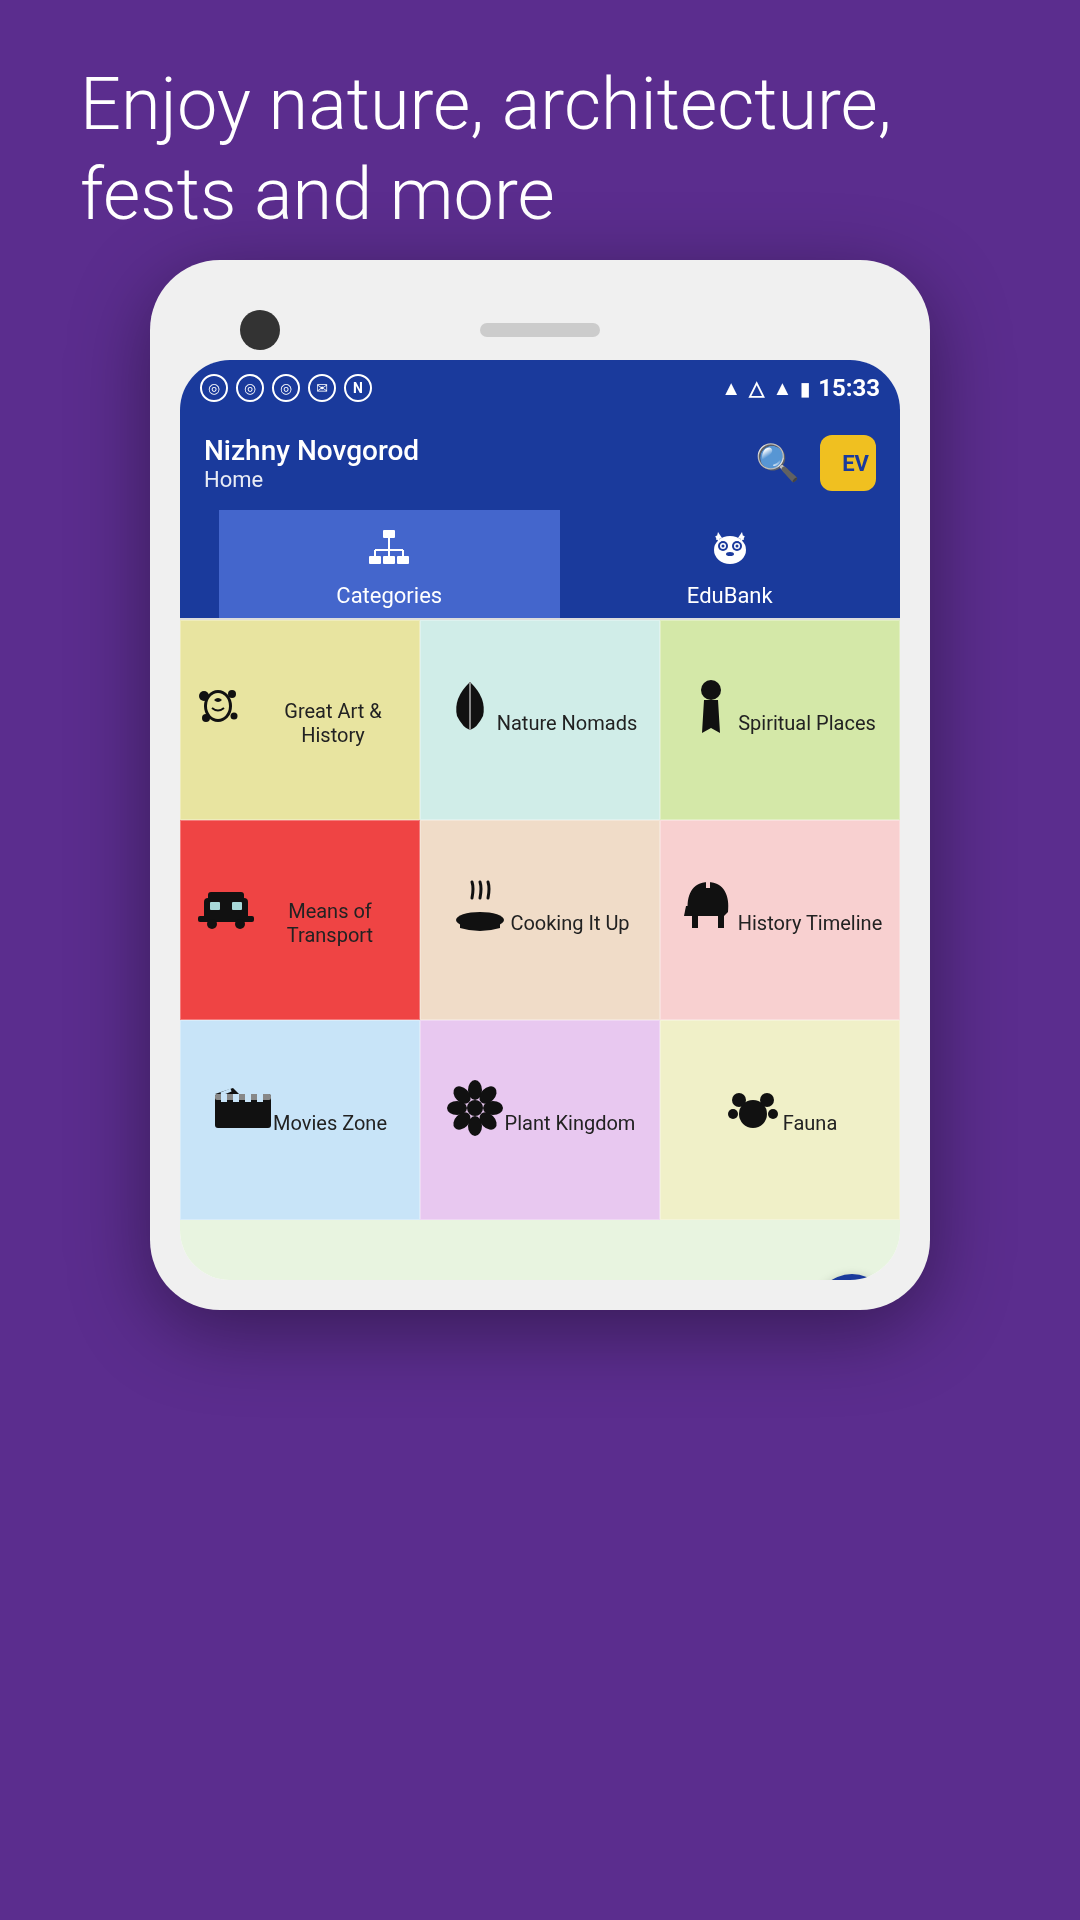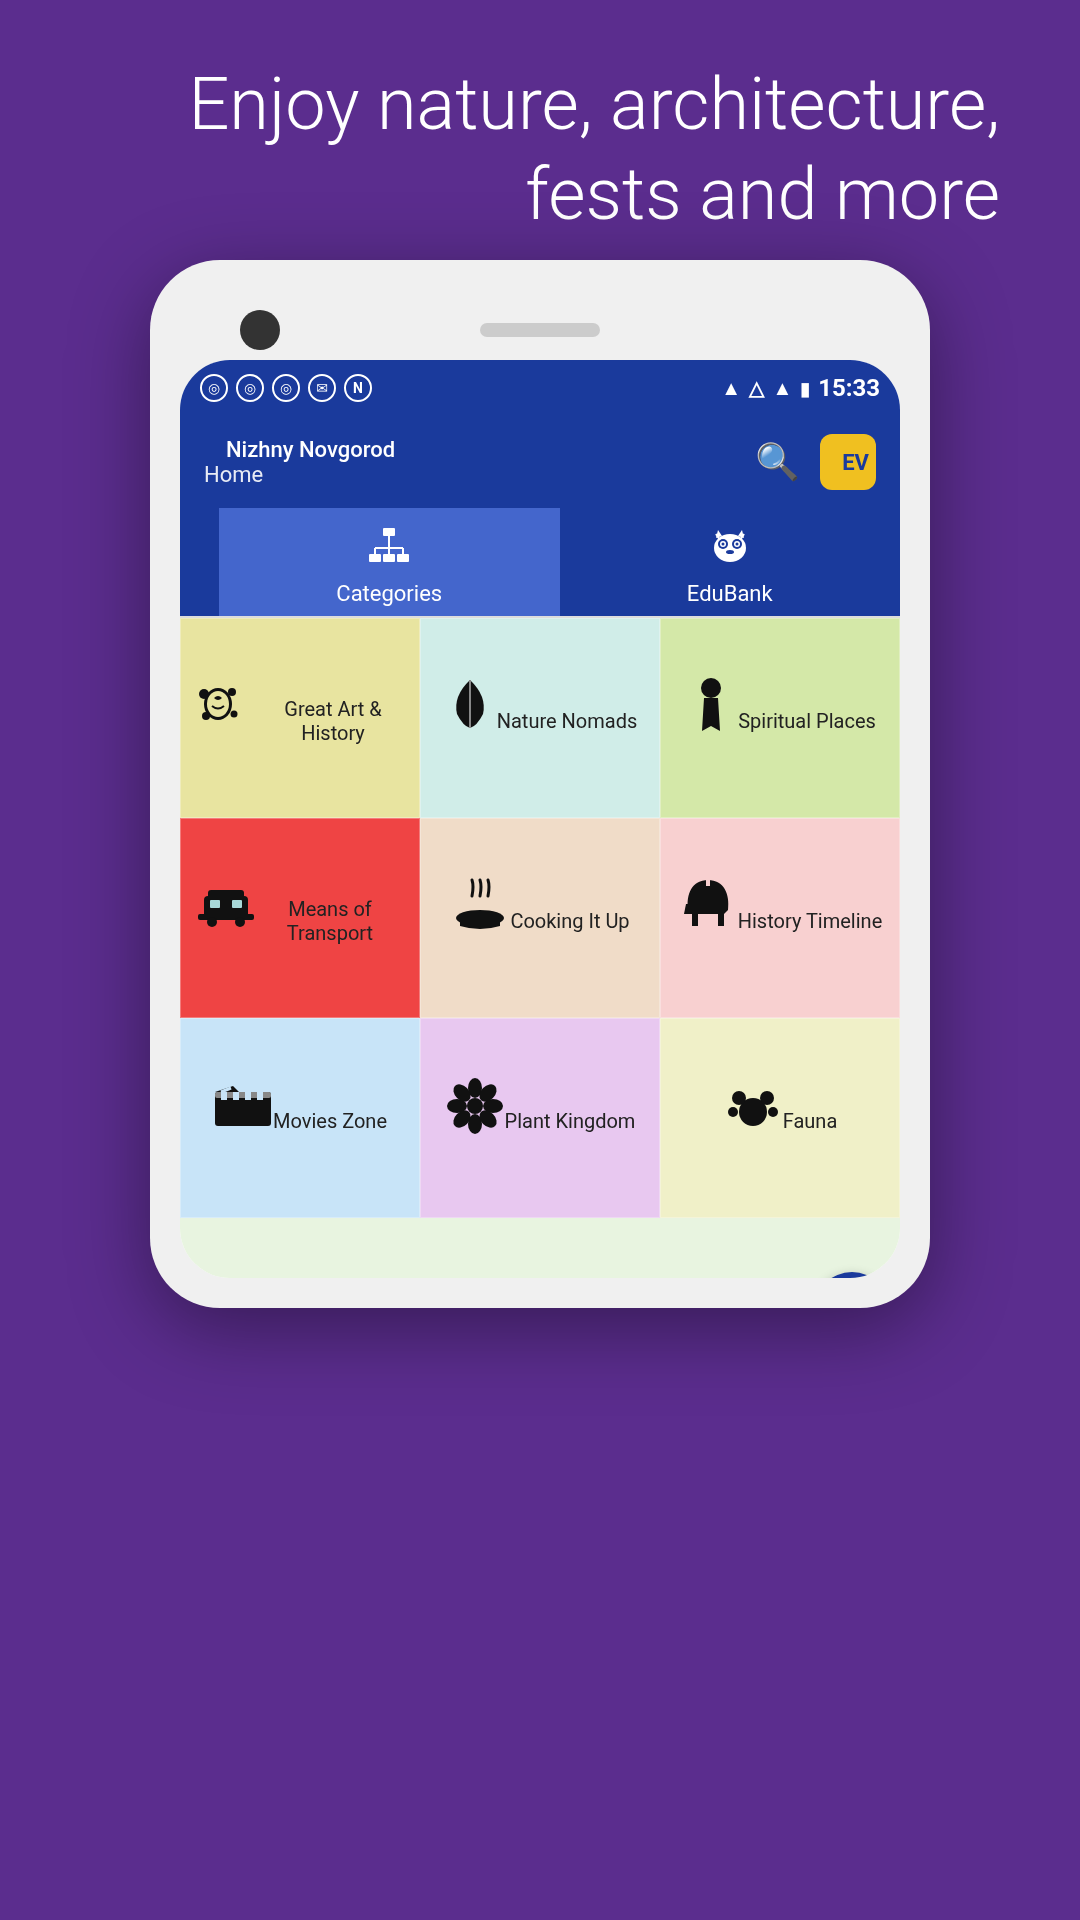--- a/index.html
+++ b/index.html
@@ -7,21 +7,21 @@
     body {
       width: 1080px;
       height: 1920px;
       background: #5b2d8e;
       font-family: 'Roboto', Arial, sans-serif;
       overflow: hidden;
       position: relative;
     }
 
     .header-text {
-      text-align: right;
+      text-align: left;
       color: white;
       font-size: 72px;
       font-weight: 300;
       padding: 60px 80px 40px;
       line-height: 1.25;
     }
 
     
     .phone-shell {
       position: absolute;
@@ -100,23 +100,22 @@
     
     .app-bar {
       background: #1a3a9c;
       padding: 18px 24px 18px;
       display: flex;
       align-items: center;
       justify-content: space-between;
     }
     .app-bar-title { color: white; }
     .app-bar-title .main-title {
-      font-size: 22px;
+      font-size: 28px;
       font-weight: 500;
-      margin-left: 22px;
     }
     .app-bar-title .sub-title {
       font-size: 22px;
       opacity: 0.9;
     }
     .app-bar-icons {
       display: flex;
       gap: 20px;
       align-items: center;
     }

